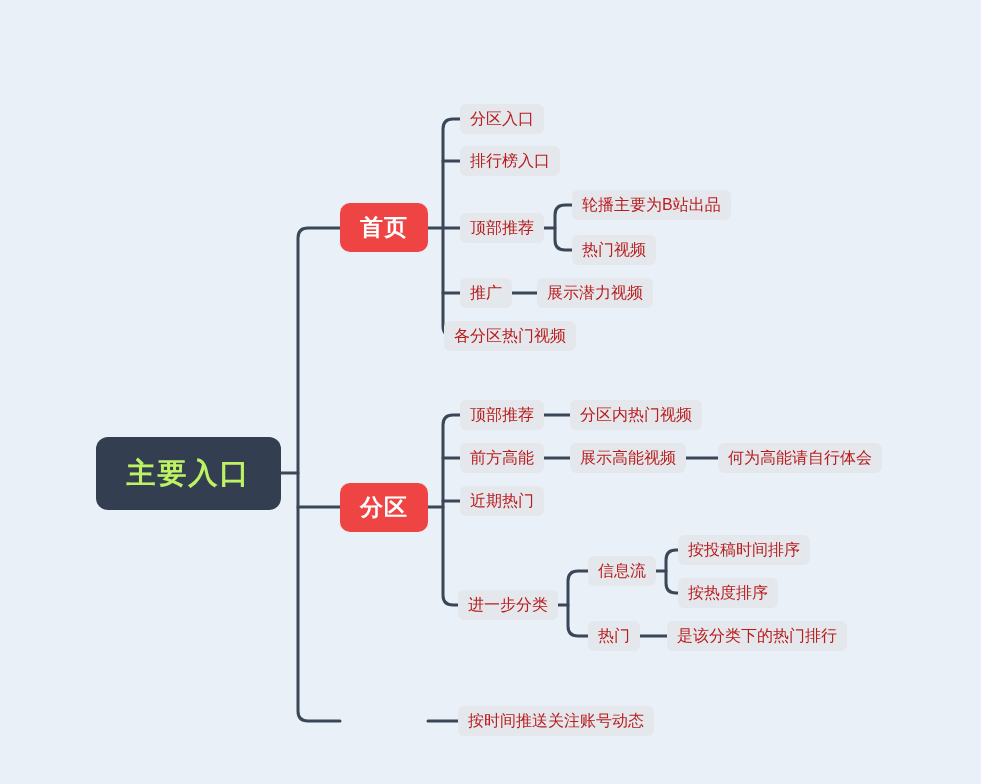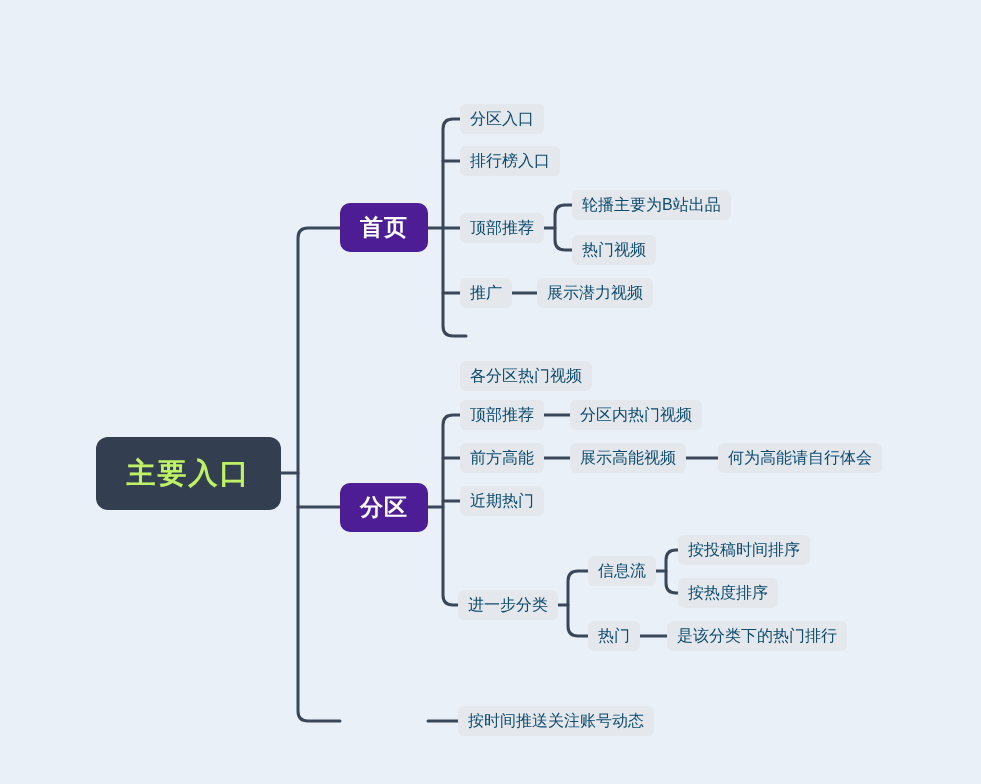--- a/index.html
+++ b/index.html
@@ -14,39 +14,39 @@
 
   .node{position:absolute;box-sizing:border-box;white-space:nowrap;}
   .root{
     left:96px;top:437px;width:185px;height:73px;
     background:#333e50;color:#bef264;border-radius:12px;
     display:flex;align-items:center;justify-content:center;
     font-size:29px;font-weight:700;letter-spacing:2px;
   }
   .branch{
     width:88px;height:49px;
-    background:#4c1d95;color:#ffffff;border-radius:10px;
+    background:#ef4444;color:#ffffff;border-radius:10px;
     display:flex;align-items:center;justify-content:center;
     font-size:23px;font-weight:600;letter-spacing:1px;
   }
   .b0{left:340px;top:203px;}
   .b1{left:340px;top:483px;}
   .b2{left:340px;top:697px;}
   .leaf{
-    background:#e4e8ed;color:#0c4a6e;border-radius:6px;
+    background:#e4e8ed;color:#b91c1c;border-radius:6px;
     padding:6px 10px;font-size:16px;line-height:18px;
   }
   .l00{left:460px;top:104px;}
   .l01{left:460px;top:146px;}
   .l02{left:460px;top:213px;}
   .l020{left:572px;top:190px;}
   .l021{left:572px;top:235px;}
   .l03{left:460px;top:278px;}
   .l030{left:537px;top:278px;}
-  .l04{left:460px;top:321px;margin-top:40px;}
+  .l04{left:444px;top:321px;}
   .l10{left:460px;top:400px;}
   .l100{left:570px;top:400px;}
   .l11{left:460px;top:443px;}
   .l110{left:570px;top:443px;}
   .l1100{left:718px;top:443px;}
   .l12{left:460px;top:486px;}
   .l13{left:458px;top:590px;}
   .l130{left:588px;top:556px;}
   .l1300{left:678px;top:535px;}
   .l1301{left:678px;top:578px;}

